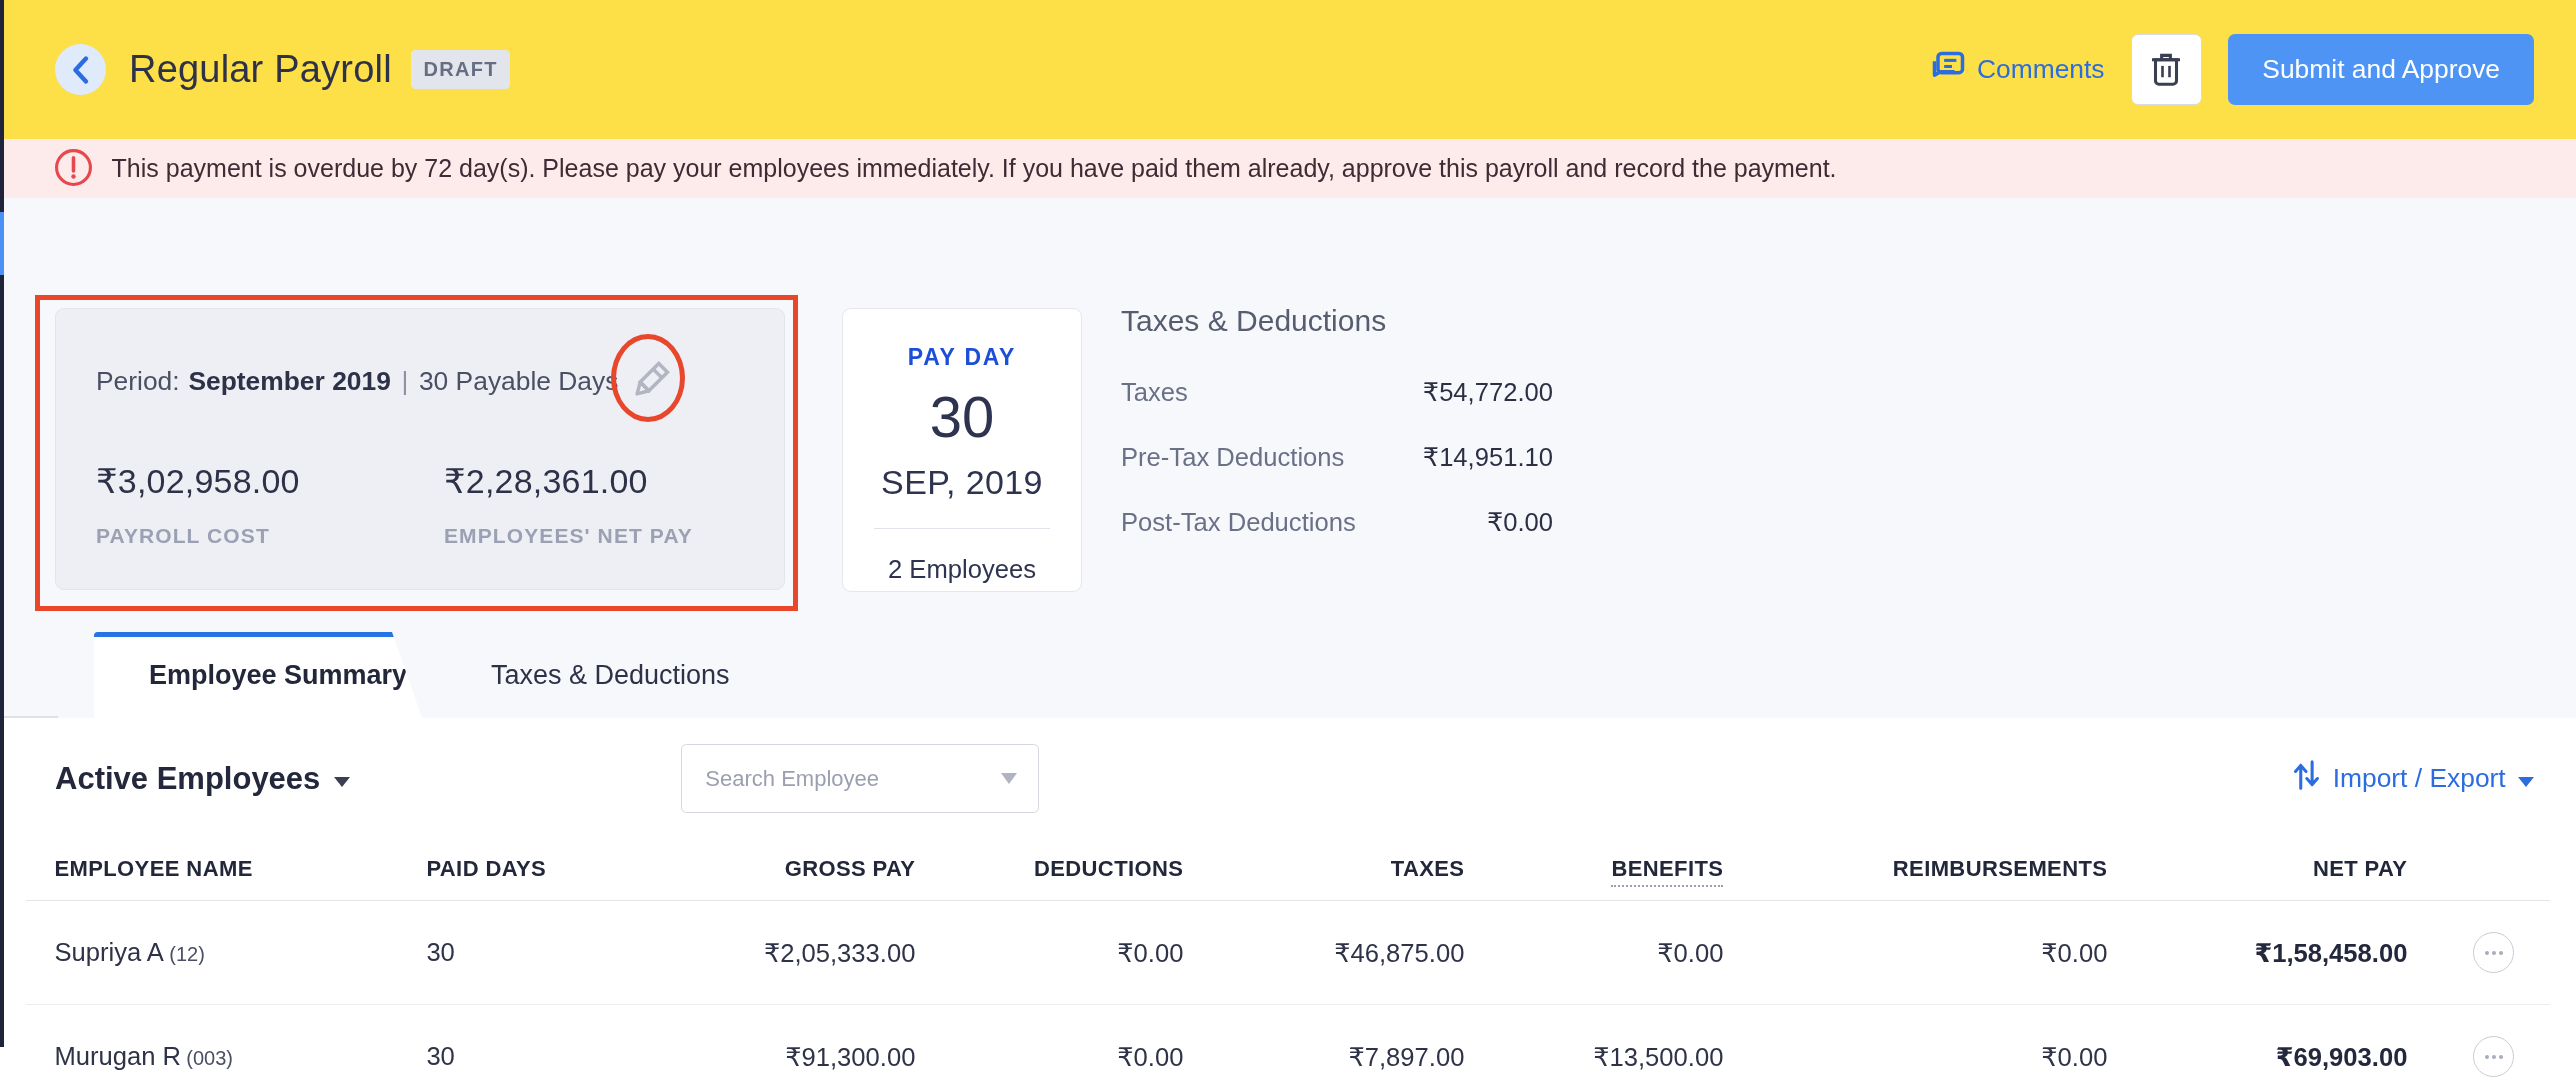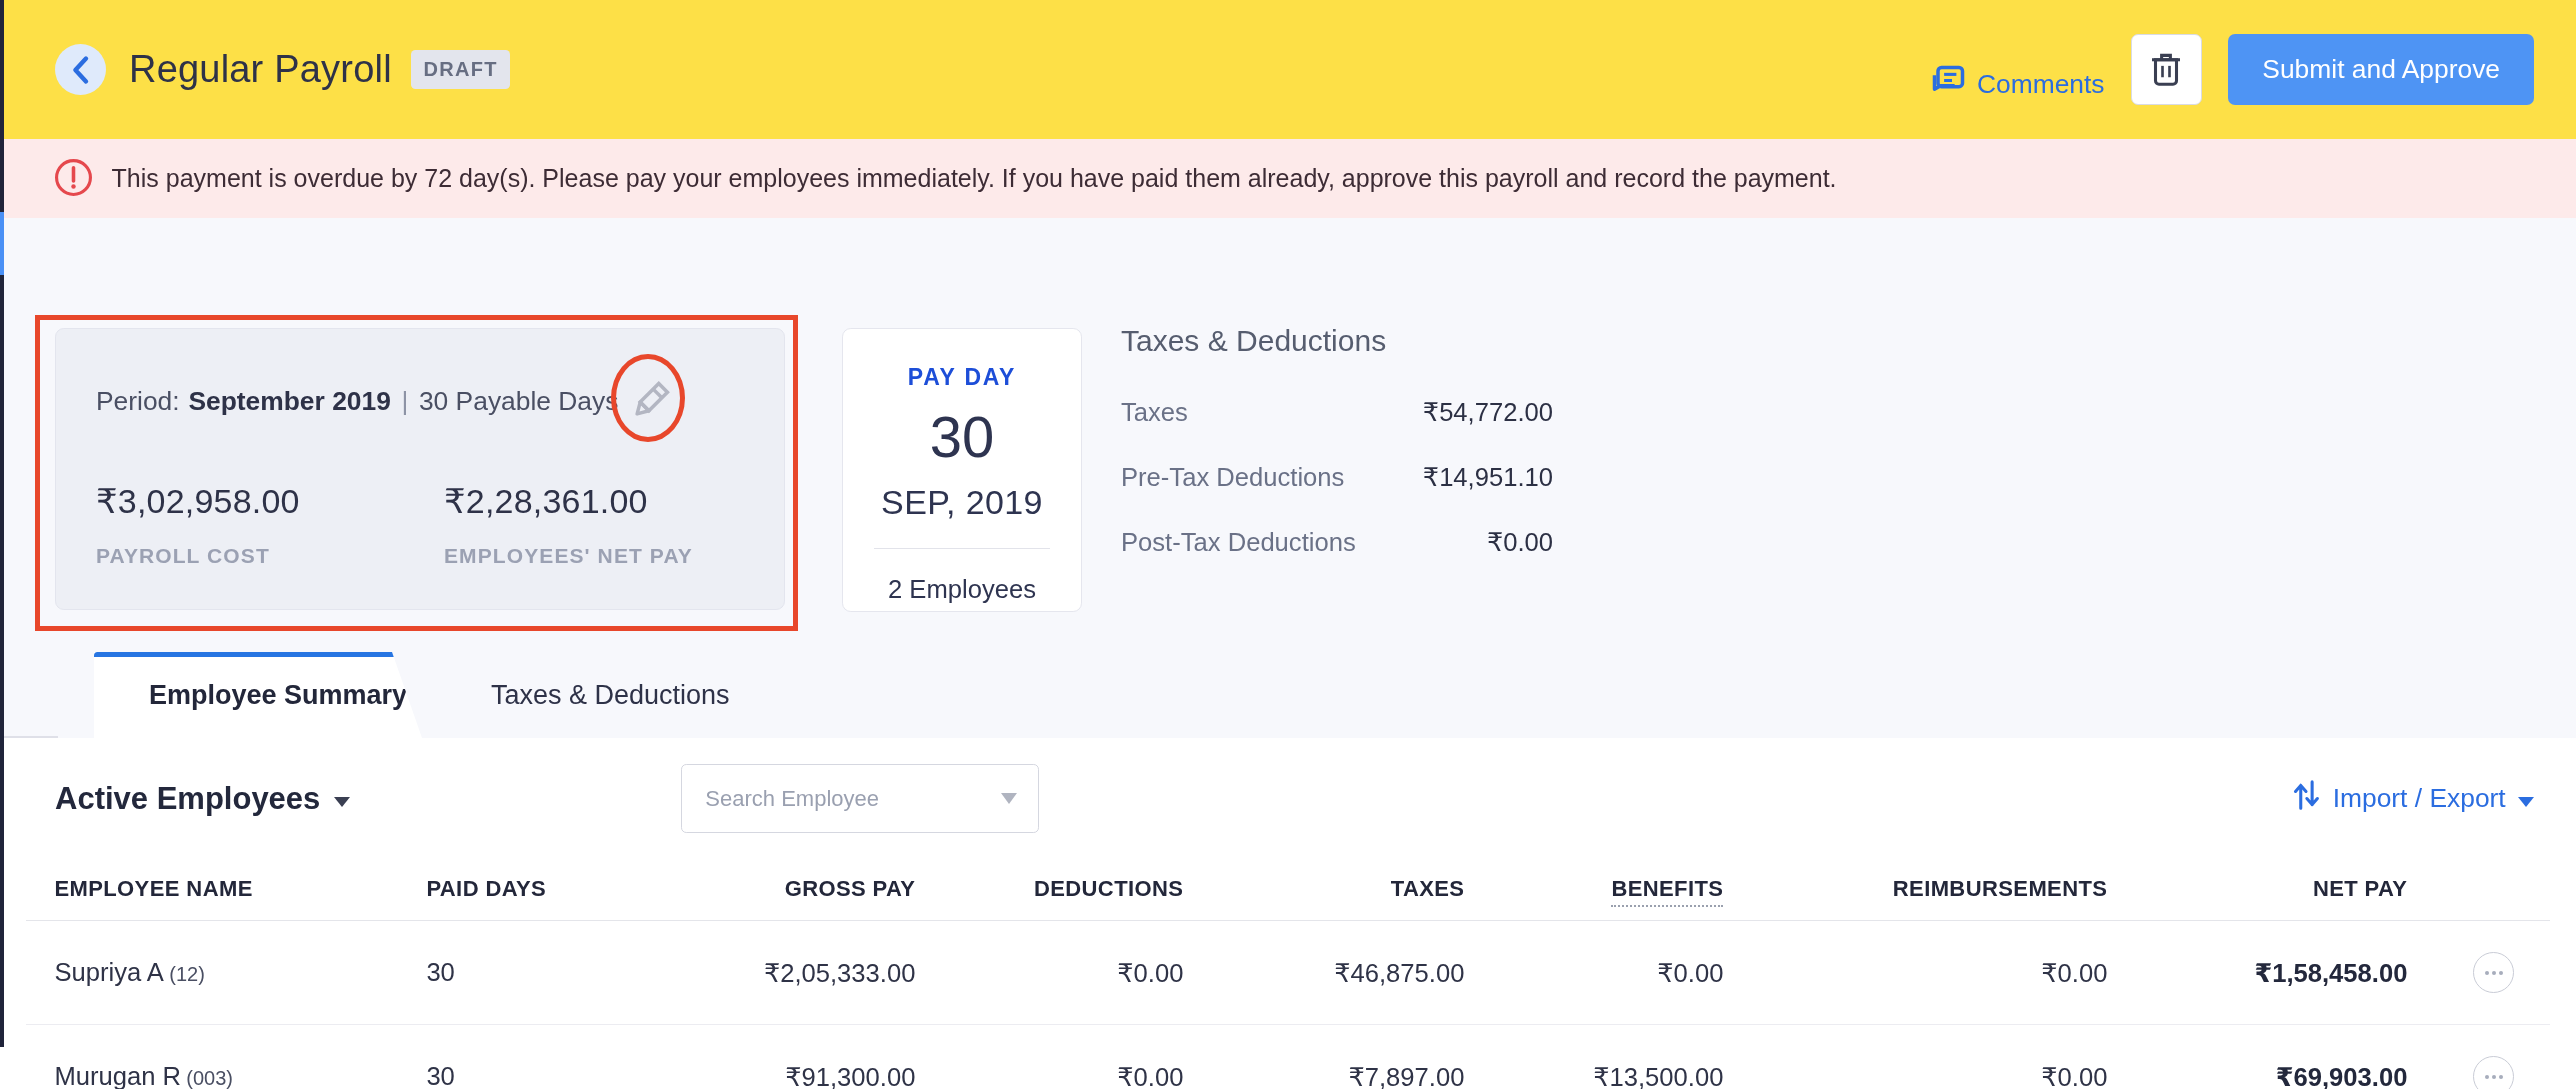--- a/index.html
+++ b/index.html
@@ -26,39 +26,39 @@
     display:flex; align-items:center; justify-content:center;
     margin-right:23px; flex:none;
   }
   .back-btn svg { display:block; }
   .page-title { font-size:38px; font-weight:500; color:#2e3248; letter-spacing:0.2px; }
   .status-badge {
     margin-left:19.4px; background:#e3e5ed; color:#676e82;
     font-size:20px; font-weight:700; letter-spacing:1.3px;
     padding:8px 12.3px; border-radius:4.4px;
   }
-  .topbar-right { margin-left:auto; display:flex; align-items:flex-end; gap:26.4px; }
+  .topbar-right { margin-left:auto; display:flex; align-items:center; gap:26.4px; }
   .comments-link {
     display:flex; align-items:center; gap:10.6px;
     color:#2b6de0; font-size:26.4px; cursor:pointer; background:none; border:none;
     font-family:inherit;
   }
   .trash-btn {
     width:71px; height:71px; background:#ffffff;
     border:1.8px solid #d9dbe4; border-radius:7px; cursor:pointer;
     display:flex; align-items:center; justify-content:center;
   }
   .submit-btn {
     height:71px; padding:0 34px; background:#4e94f4; color:#ffffff;
     font-size:26.4px; font-family:inherit; border:none; border-radius:7px; cursor:pointer;
   }
 
   
   .alert-banner {
-    height:79px; background:#fdeaea;
+    height:59px; background:#fdeaea;
     display:flex; align-items:center; padding:4px 53px; gap:17.6px;
   }
   .alert-icon { flex:none; }
   .alert-text { font-size:25px; color:#3d2c35; }
 
   
   .summary { position:relative; padding:0; height:434px; }
 
   .annotation-rect {
     position:absolute; left:35px; top:97px; width:763px; height:316px;

